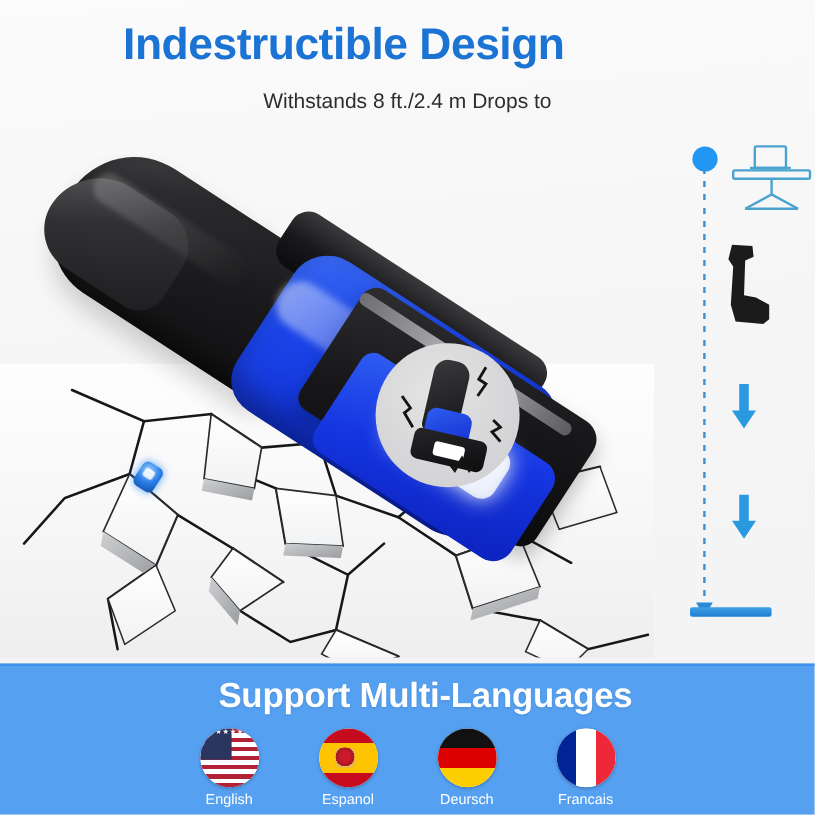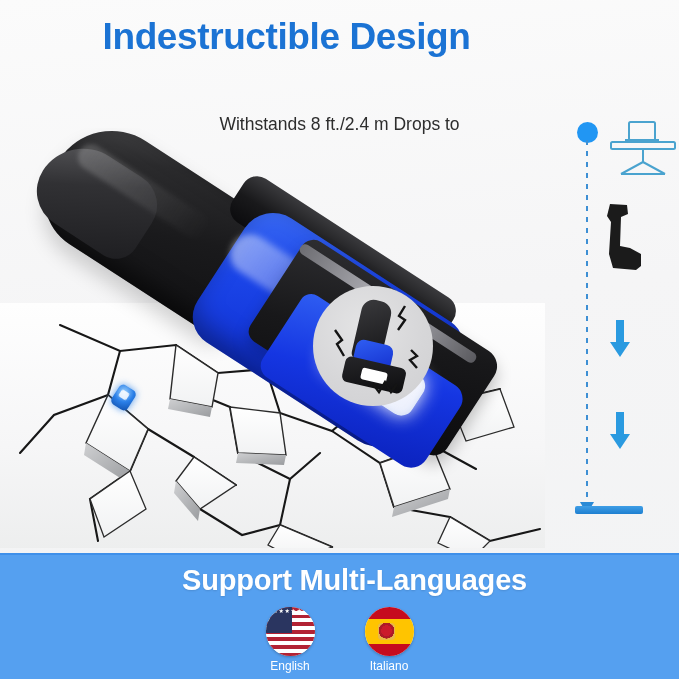--- a/index.html
+++ b/index.html
@@ -14,21 +14,21 @@
   
   .headline{
     position:absolute;left:0;top:16px;width:573px;text-align:center;
     font-size:37px;font-weight:bold;color:#1b73d4;letter-spacing:-0.4px;
     line-height:1.15;
   }
   .subhead{
     position:absolute;left:0;top:72px;width:679px;text-align:center;
     font-size:17.5px;color:#2d2d2d;line-height:1.42;font-weight:400;
   }
-  .subhead span{display:block;margin-top:40px;}
+  .subhead span{display:block;}
 
   
   .stage{position:absolute;left:0;top:128px;width:545px;height:420px;overflow:hidden;}
 
   
   .floor{
     position:absolute;left:-20px;top:175px;width:585px;height:260px;
     background:linear-gradient(180deg,#fefefe 0%,#f6f6f7 55%,#eceded 100%);
   }
 
@@ -346,23 +346,35 @@
           <div class="fl-us-stars">★★★★★★★★★★★★★★★★</div>
         </div>
         <div class="flag-label">English</div>
       </div>
 
       <div class="flag-item">
         <div class="flag-circle">
           <div class="fl-es"></div>
           <div class="fl-es-arms"></div>
         </div>
-        <div class="flag-label">Italiano</div>
+        <div class="flag-label">Espanol</div>
       </div>
 
-
-
+      <div class="flag-item">
+        <div class="flag-circle">
+          <div class="fl-de"></div>
+        </div>
+        <div class="flag-label">Deursch</div>
+      </div>
+
+
+      <div class="flag-item">
+        <div class="flag-circle">
+          <div class="fl-fr"></div>
+        </div>
+        <div class="flag-label">Francais</div>
+      </div>
 
 
     </div>
   </div>
 
 </div>
 
 </body></html>

